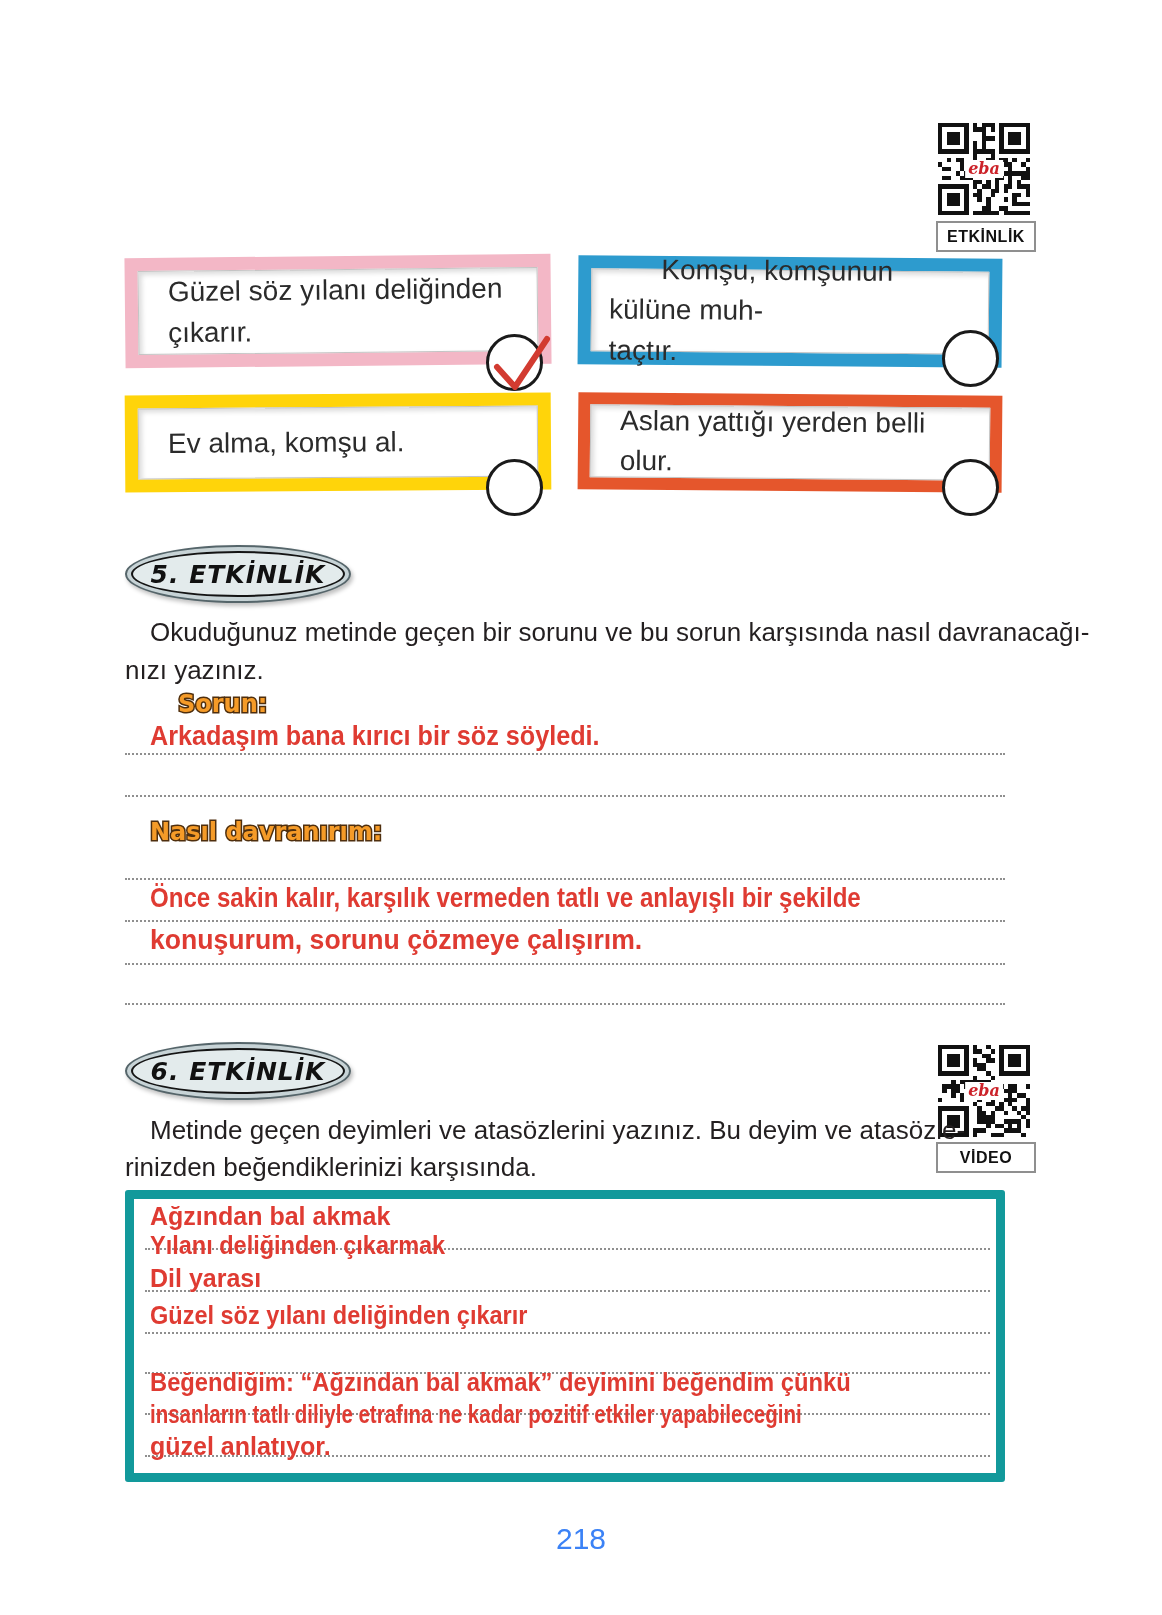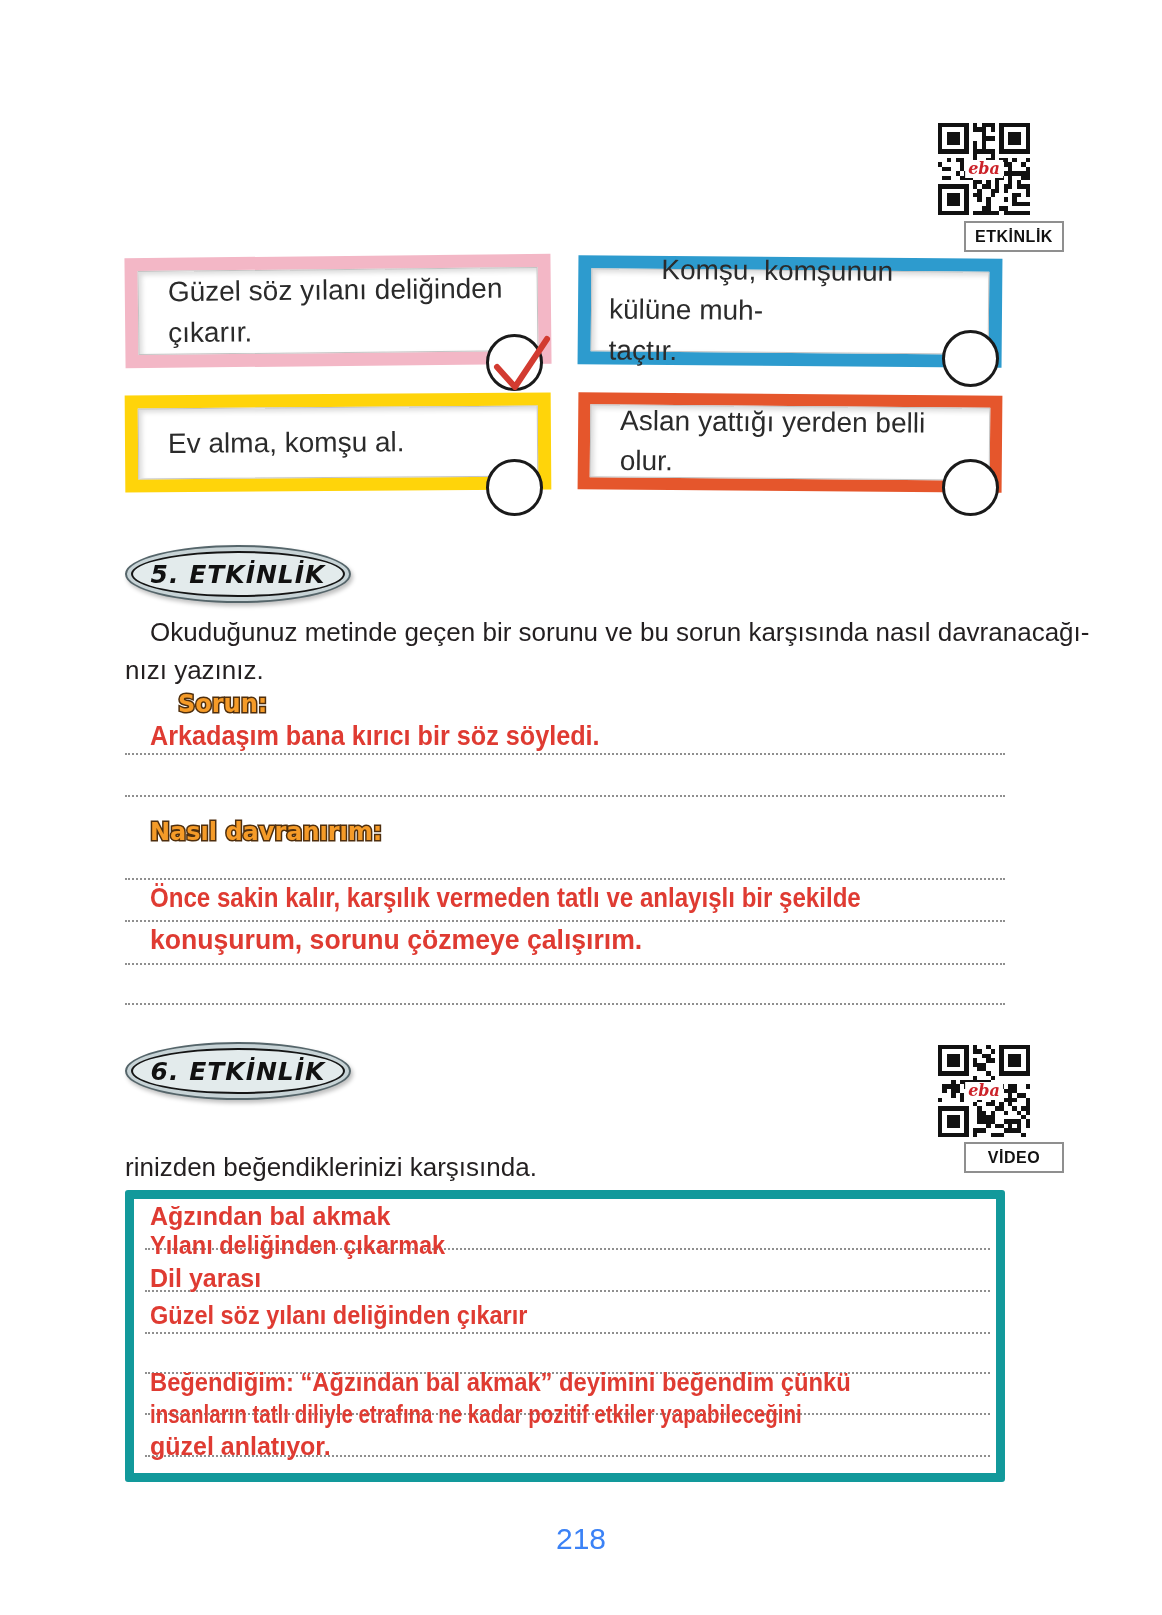--- a/index.html
+++ b/index.html
@@ -19,21 +19,21 @@
   .instr{position:absolute;font-size:26px;color:#231f20;white-space:nowrap;}
 
   
   .qr{position:absolute;width:92px;height:92px;}
   .qr svg{width:100%;height:100%;display:block;}
   .eba-chip{position:absolute;left:50%;top:50%;transform:translate(-50%,-50%);
             background:#fff;padding:0 3px;color:#cc2229;
             font-family:"DejaVu Serif",serif;font-style:italic;font-weight:700;font-size:16px;line-height:18px;}
   .qrlabel{position:absolute;width:96px;height:27px;background:#fff;border:2px solid #8f8f8f;
            display:flex;align-items:center;justify-content:center;
-           font-weight:700;font-size:16px;letter-spacing:.5px;color:#111;margin-left:28px;}
+           font-weight:700;font-size:16px;letter-spacing:.5px;color:#111;}
 
   
   .opt{position:absolute;background:#fff;}
   .opt .inner{position:absolute;inset:0;border:1px solid #c4c4c4;
               box-shadow:inset 3px 3px 5px rgba(0,0,0,.14);}
   .opt-text{position:absolute;left:30px;right:20px;top:50%;transform:translateY(-50%);
             font-size:28px;color:#2b2b2b;line-height:1.45;}
   .opt-text .ind{display:block;text-indent:52px;}
   .opt-text .noind{display:block;}
   .b-pink  {border:13px solid #f3b7c6;transform:rotate(-0.6deg);}
@@ -407,20 +407,21 @@
           <rect x="16" y="2" width="3" height="3" fill="#111"></rect>
           <rect x="0" y="14" width="7" height="7" fill="#111"></rect>
           <rect x="1" y="15" width="5" height="5" fill="#fff"></rect>
           <rect x="2" y="16" width="3" height="3" fill="#111"></rect>
         </svg>
       </div>
     <span class="eba-chip">eba</span>
   </div>
   <div class="qrlabel" style="left:936px;top:1142px;">VİDEO</div>
 
+  <div class="instr" style="left:150px;top:1115px;">Metinde geçen deyimleri ve atasözlerini yazınız. Bu deyim ve atasözle-</div>
   <div class="instr" style="left:125px;top:1152px;">rinizden beğendiklerinizi karşısında.</div>
 
   <div class="tealbox"></div>
 
   <div class="dotline dl6" style="top:1248px;"></div>
   <div class="dotline dl6" style="top:1290px;"></div>
   <div class="dotline dl6" style="top:1332px;"></div>
   <div class="dotline dl6" style="top:1372px;"></div>
   <div class="dotline dl6" style="top:1413px;"></div>
   <div class="dotline dl6" style="top:1455px;"></div>

